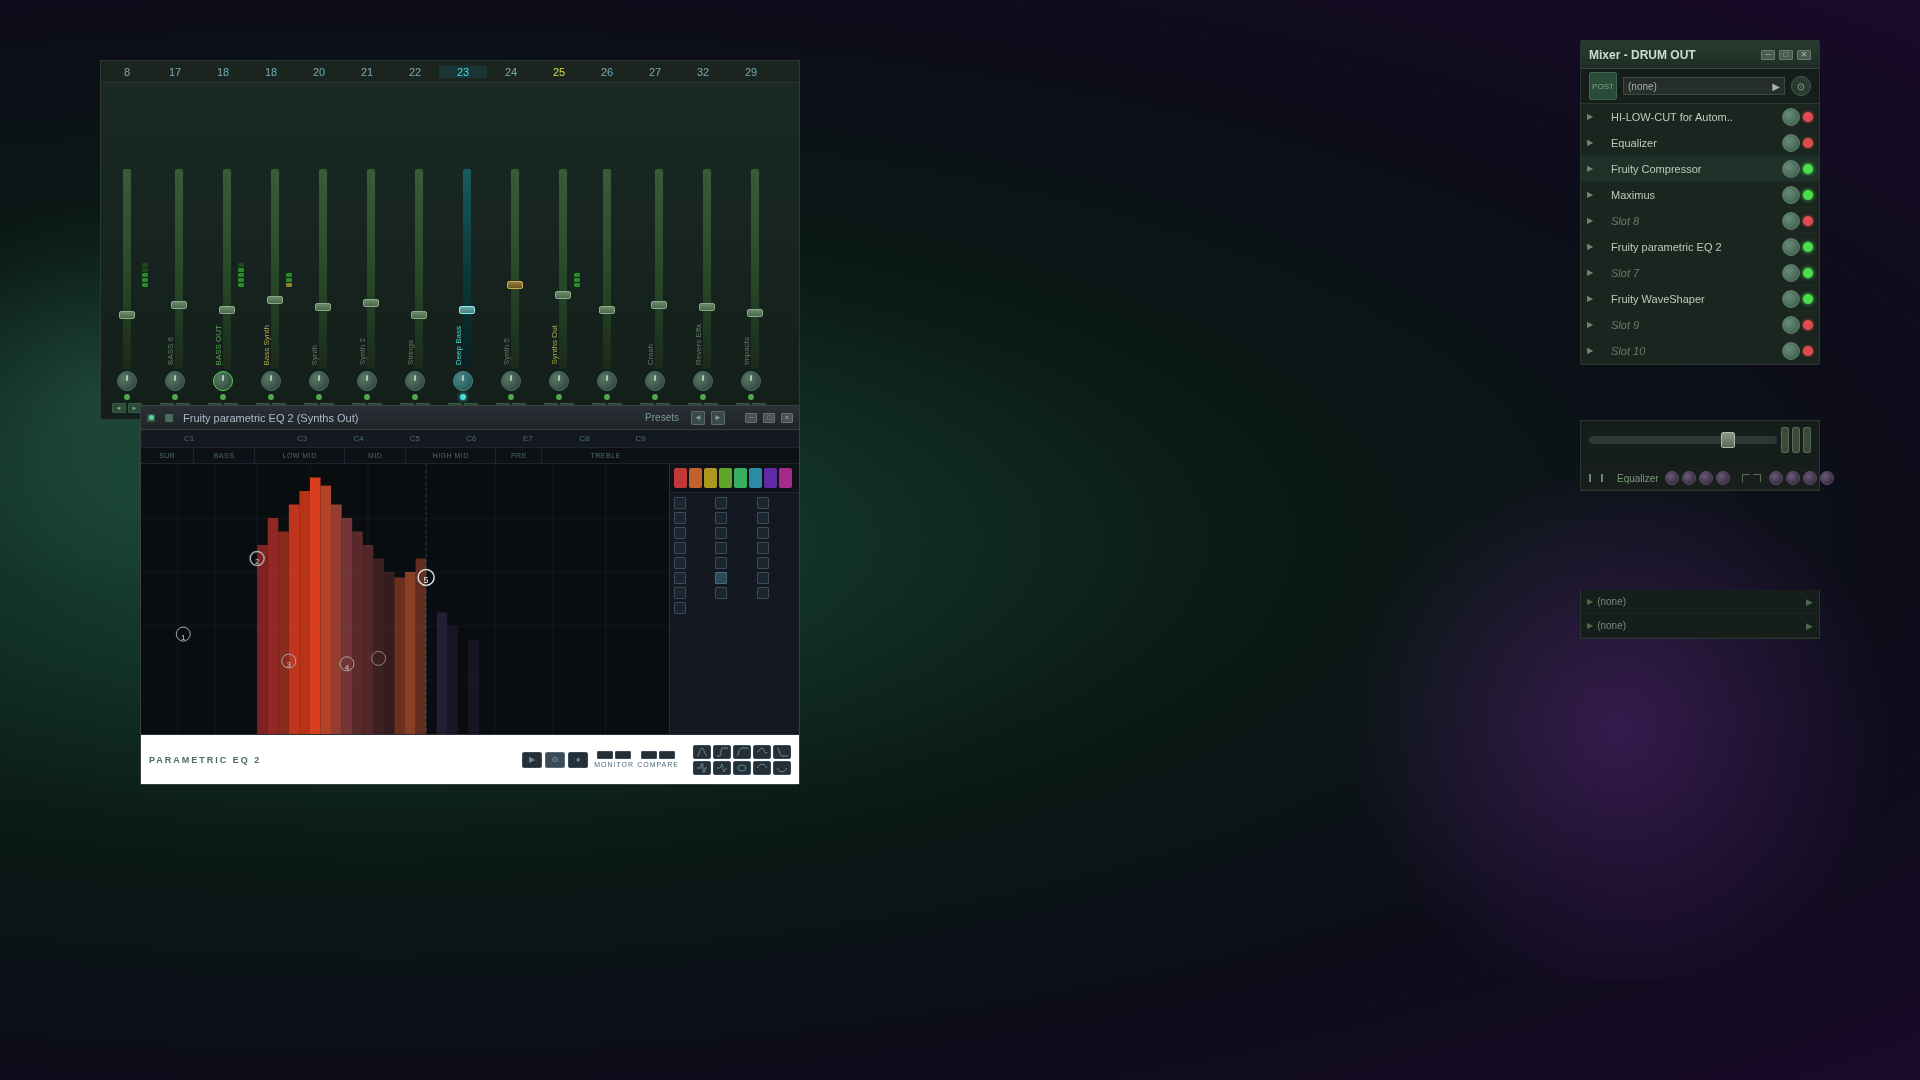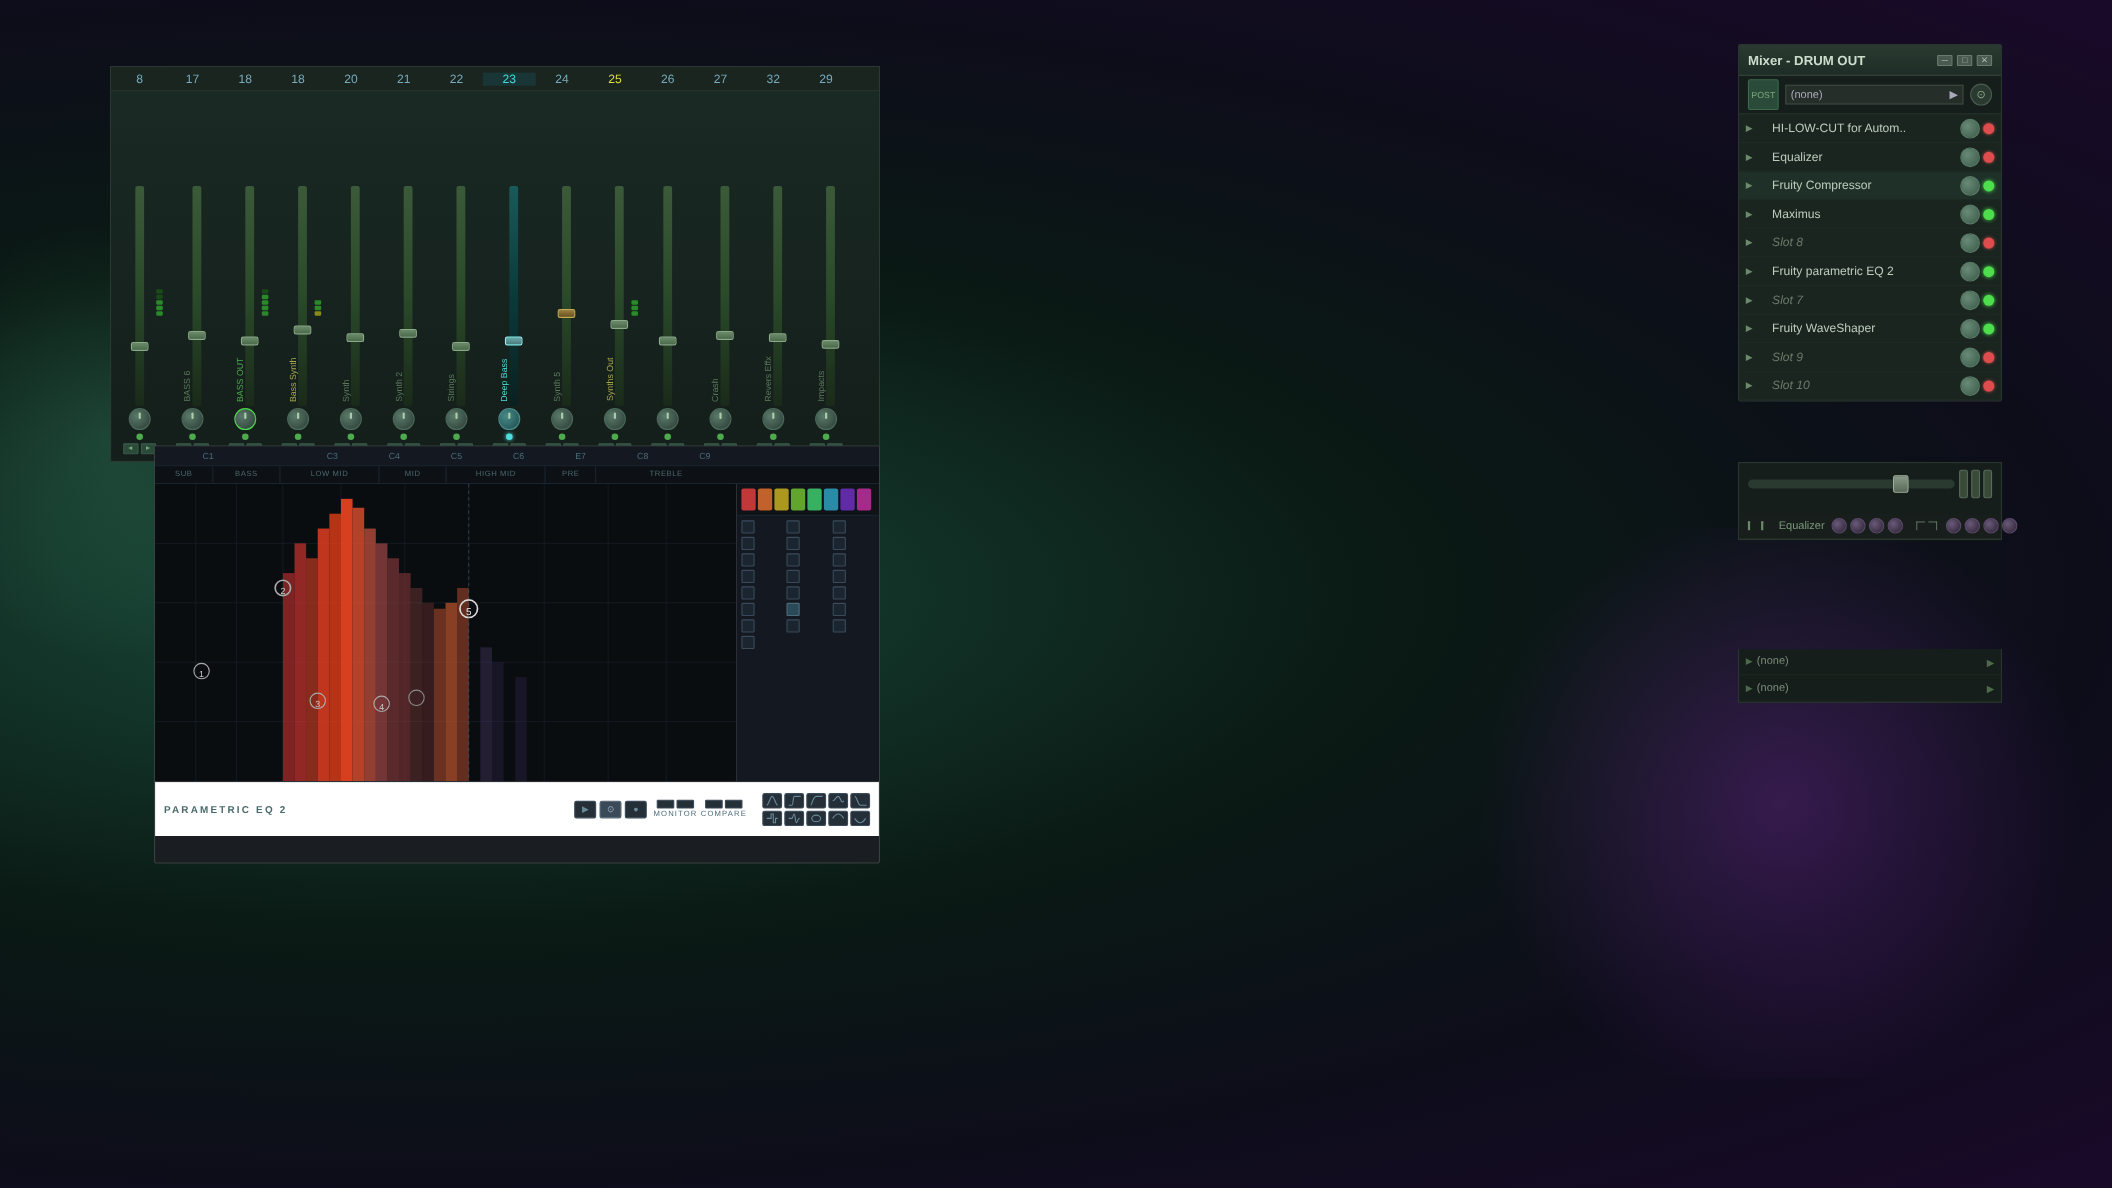--- a/index.html
+++ b/index.html
@@ -825,20 +825,34 @@
   </div>
   <div class="send-slot">
     <span class="send-arrow">▶</span>
     <span class="send-name">(none)</span>
     <span class="send-arrow-r">▶</span>
   </div>
 </div>
 
 <div class="eq-window">
 
+  <div class="eq-titlebar">
+    <div style="width:8px;height:8px;border-radius:1px;background:#3a5a4a;margin-right:4px;display:flex;align-items:center;justify-content:center;">
+      <div style="width:5px;height:5px;border-radius:50%;background:#4dddaa;"></div>
+    </div>
+    <div style="width:8px;height:8px;border-radius:1px;background:#4a6a5a;margin-right:4px;"></div>
+    <span class="eq-title-text">Fruity parametric EQ 2 (Synths Out)</span>
+    <span class="eq-presets">Presets</span>
+    <div class="eq-nav-btn">◄</div>
+    <div class="eq-nav-btn">►</div>
+    <div style="width:8px;"></div>
+    <div class="eq-win-btn">─</div>
+    <div class="eq-win-btn">□</div>
+    <div class="eq-win-btn">✕</div>
+  </div>
 
   <div style="display:flex;background:#141820;height:18px;border-bottom:1px solid #1a2530;">
     <div style="flex:1;text-align:center;font-size:8px;color:#4a6a7a;display:flex;align-items:center;justify-content:center;padding-left:20px;">C1</div>
     <div style="flex:1;text-align:center;font-size:8px;color:#4a6a7a;display:flex;align-items:center;justify-content:center;margin-top:47px;">C2</div>
     <div style="flex:1;text-align:center;font-size:8px;color:#4a6a7a;display:flex;align-items:center;justify-content:center;">C3</div>
     <div style="flex:1;text-align:center;font-size:8px;color:#4a6a7a;display:flex;align-items:center;justify-content:center;">C4</div>
     <div style="flex:1;text-align:center;font-size:8px;color:#4a6a7a;display:flex;align-items:center;justify-content:center;">C5</div>
     <div style="flex:1;text-align:center;font-size:8px;color:#4a6a7a;display:flex;align-items:center;justify-content:center;">C6</div>
     <div style="flex:1;text-align:center;font-size:8px;color:#4a6a7a;display:flex;align-items:center;justify-content:center;">E7</div>
     <div style="flex:1;text-align:center;font-size:8px;color:#4a6a7a;display:flex;align-items:center;justify-content:center;">C8</div>

